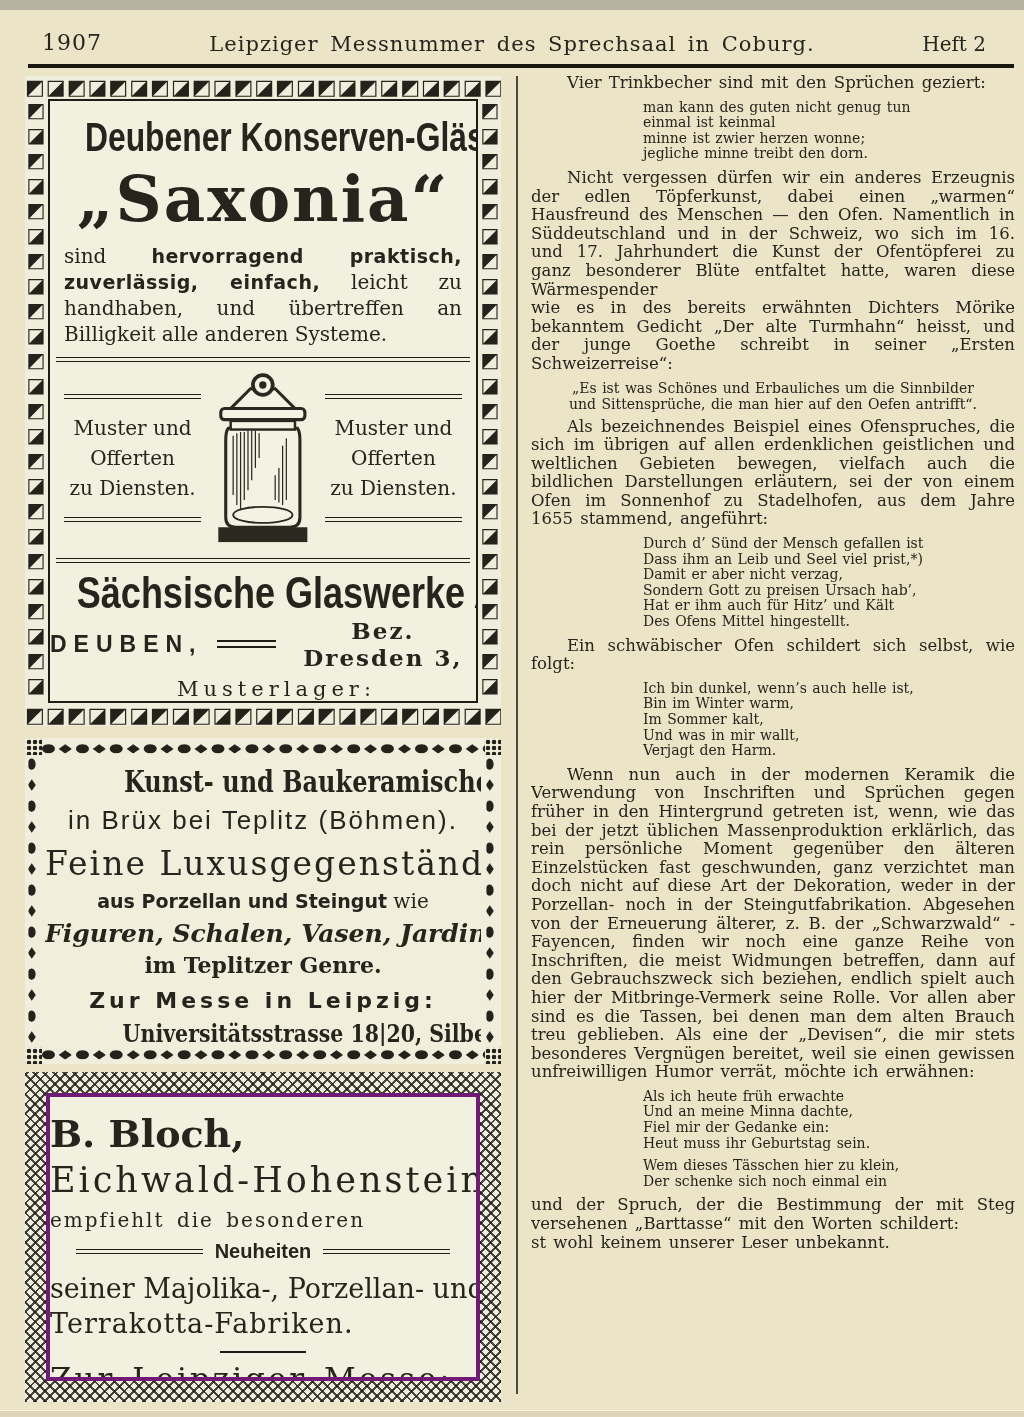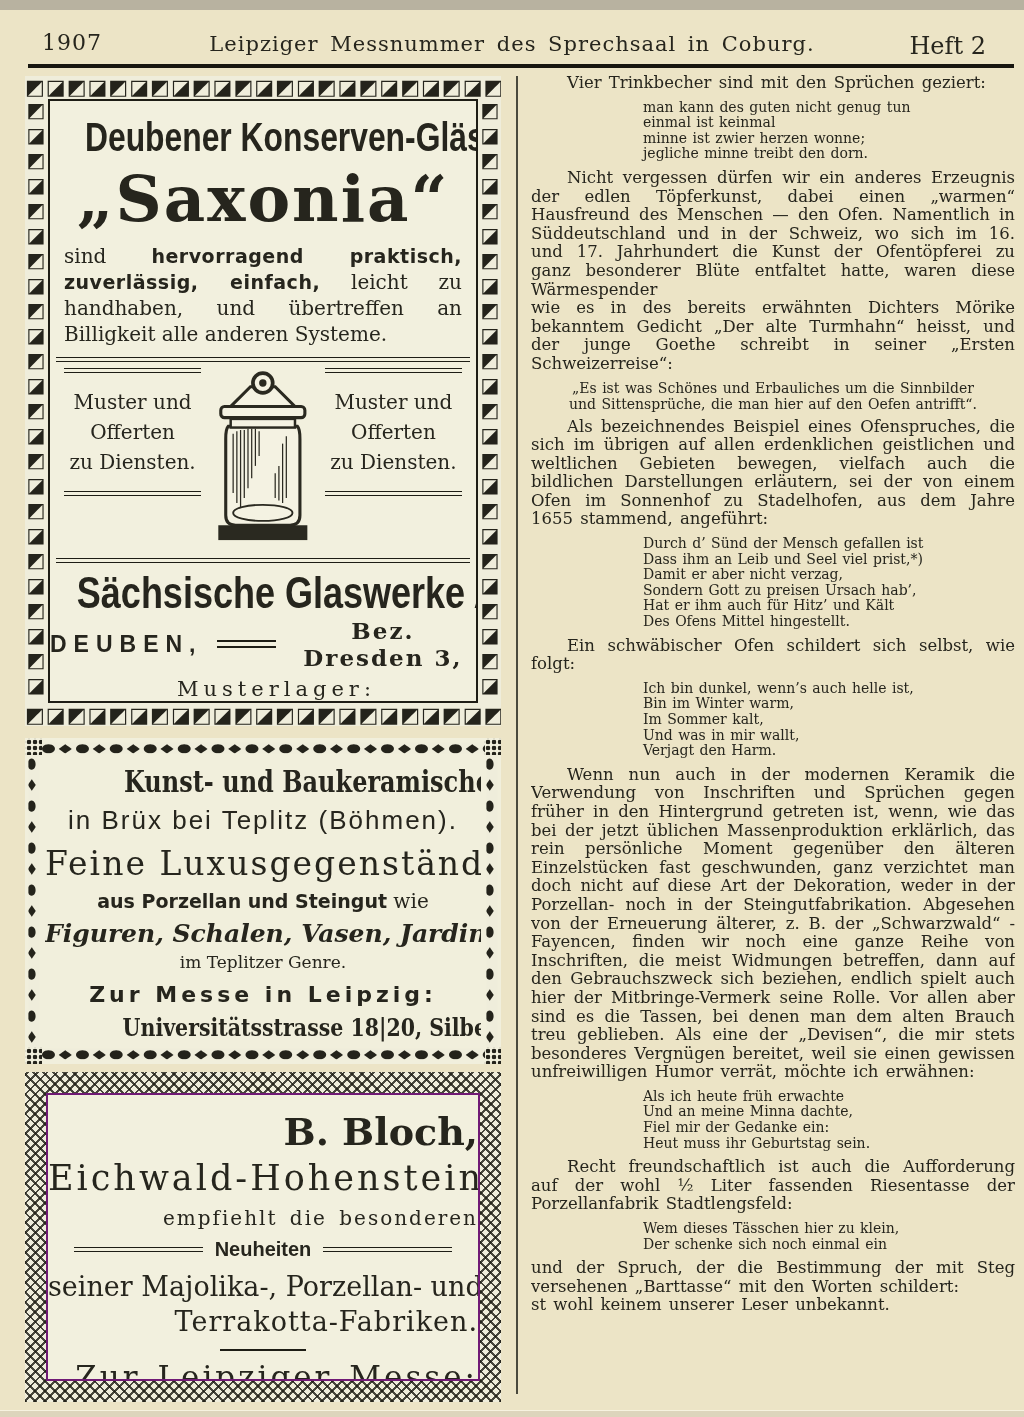--- a/index.html
+++ b/index.html
@@ -4,21 +4,21 @@
 <style>
   html,body{margin:0;padding:0;background:#b8b2a0;}
   #page{
     position:relative;width:1024px;height:1413px;margin:10px auto;
     background:#ece4c6;overflow:hidden;
     font-family:"DejaVu Serif",serif;color:#26251d;
   }
   
   .hdr-year{position:absolute;left:42px;top:20px;font-size:22px;letter-spacing:1px;}
   .hdr-title{position:absolute;left:0;right:0;top:22px;text-align:center;font-size:21px;letter-spacing:1px;word-spacing:4px;}
-  .hdr-issue{position:absolute;right:38px;top:22px;font-size:24px;}
+  .hdr-issue{position:absolute;right:38px;top:22px;font-size:20px;}
   .hdr-rule{position:absolute;left:28px;top:54px;width:986px;height:4px;background:#17160f;}
   
   .divider{position:absolute;left:516px;top:66px;width:2px;height:1318px;background:#4a493d;}
   
   .ornament{font-family:"DejaVu Sans",sans-serif;color:#24231b;overflow:hidden;white-space:nowrap;background:#efeddb;}
   .orn-h{line-height:22px;font-size:21px;letter-spacing:1px;text-align:center;}
   .orn-v{writing-mode:vertical-rl;text-orientation:mixed;font-size:20px;letter-spacing:1px;line-height:22px;}
   .drule{border-top:1.5px solid #1e1d15;border-bottom:1.5px solid #1e1d15;height:3px;}
   .drule-thin{border-top:1px solid #1e1d15;border-bottom:1px solid #1e1d15;height:3px;}
   
@@ -30,21 +30,21 @@
   .ad1-inner{
     position:absolute;left:23px;top:23px;right:23px;bottom:23px;
     border:2.5px solid #1e1d15;background:#f2f0de;text-align:center;overflow:hidden;
   }
   .sax-headline{margin-top:16px;font-family:"Liberation Sans",sans-serif;font-weight:bold;font-size:37px;white-space:nowrap;}
   .sax-headline span{display:inline-block;transform:scale(.86,1.12);transform-origin:center;}
   .sax-brand{margin-top:8px;font-size:64px;font-weight:bold;letter-spacing:2px;line-height:64px;}
   .sax-body{margin:12px 14px 0 14px;font-size:20px;line-height:26px;text-align:justify;}
   .sax-body b{font-family:"DejaVu Sans",sans-serif;font-weight:bold;letter-spacing:.5px;font-size:19px;}
   .sax-sep{margin:10px 6px 0 6px;}
-  .jar-row{display:flex;align-items:flex-start;justify-content:space-between;padding:6px 14px 0 14px;height:180px;}
+  .jar-row{display:flex;align-items:center;justify-content:space-between;padding:6px 14px 0 14px;height:180px;}
   .offer-block{width:142px;}
   .offer-text{font-size:20px;line-height:30px;margin:14px 0;white-space:pre-line;}
   .glasswerke{margin-top:8px;font-family:"Liberation Sans",sans-serif;font-weight:bold;font-size:40px;white-space:nowrap;line-height:44px;}
   .glasswerke span{display:inline-block;transform:scale(.9,1.1);}
   .city-row{display:flex;align-items:center;justify-content:center;gap:14px;margin-top:2px;}
   .city{font-family:"Liberation Sans",sans-serif;font-weight:bold;font-size:23px;letter-spacing:7px;}
   .city-rule{width:74px;height:4px;border-top:2px solid #1e1d15;border-bottom:2px solid #1e1d15;}
   .district{font-weight:bold;font-size:23px;letter-spacing:2px;}
   .musterlager{margin-top:6px;font-size:21px;letter-spacing:5px;padding-left:27px;}
   
@@ -58,35 +58,35 @@
   .ad2 .corner{position:absolute;width:17px;height:17px;background:radial-gradient(circle,#24231b 2px,rgba(0,0,0,0) 2.6px);background-size:6px 6px;background-position:1px 1px;}
   .c-tl{left:0;top:0}.c-tr{right:0;top:0}.c-bl{left:0;bottom:0}.c-br{right:0;bottom:0}
   .ad2-inner{position:absolute;left:20px;right:20px;top:18px;bottom:18px;text-align:center;overflow:hidden;}
   .pelda-headline{margin-top:8px;font-weight:bold;font-size:30px;white-space:nowrap;}
   .pelda-headline span{display:inline-block;transform:scaleX(.8);}
   .pelda-loc{margin-top:6px;font-family:"Liberation Sans",sans-serif;font-size:26px;letter-spacing:2px;}
   .pelda-lux{margin-top:8px;font-size:33px;letter-spacing:2px;white-space:nowrap;}
   .pelda-mat{margin-top:6px;font-size:20px;}
   .pelda-mat b{font-family:"DejaVu Sans",sans-serif;font-size:19px;}
   .pelda-items{margin-top:6px;font-style:italic;font-weight:bold;font-size:25px;white-space:nowrap;}
-  .pelda-genre{margin-top:4px;font-size:17px;}
+  .pelda-genre{margin-top:4px;font-size:22px;font-weight:bold;}
   .pelda-fair{margin-top:10px;font-weight:bold;font-size:22px;letter-spacing:4px;font-family:"DejaVu Sans",sans-serif;}
   .pelda-addr{margin-top:6px;font-weight:bold;font-size:25px;white-space:nowrap;}
   .pelda-addr span{display:inline-block;transform:scaleX(.82);}
   
   .ad3{position:absolute;left:25px;top:1062px;width:476px;height:330px;}
   .ad3-frame{
     position:absolute;inset:0;background:
       repeating-linear-gradient(45deg,rgba(30,29,21,.8) 0 2px,rgba(0,0,0,0) 2px 7px),
       repeating-linear-gradient(-45deg,rgba(30,29,21,.8) 0 2px,rgba(0,0,0,0) 2px 7px),
       #efeddb;
   }
   .ad3-inner{
     position:absolute;left:21px;top:21px;right:21px;bottom:21px;
-    border:2px solid #701a75;background:#f2f0de;text-align:right;overflow:hidden;
+    border:4px solid #701a75;background:#f2f0de;text-align:left;overflow:hidden;
   }
   .bloch-name{margin-top:14px;font-weight:bold;font-size:38px;}
   .bloch-loc{margin-top:4px;font-size:35px;letter-spacing:3px;white-space:nowrap;}
   .bloch-reco{margin-top:8px;font-size:20px;letter-spacing:2px;word-spacing:4px;}
   .bloch-neu-row{display:flex;align-items:center;gap:12px;margin:8px 26px 0 26px;}
   .bloch-neu-row .drule-thin{flex:1;}
   .bloch-neu{font-family:"Liberation Sans",sans-serif;font-weight:bold;font-size:20px;}
   .bloch-fab{margin-top:10px;font-size:27px;white-space:nowrap;}
   .bloch-fab2{margin-top:4px;font-size:27px;letter-spacing:1px;}
   .bloch-mini-rule{width:86px;height:0;border-top:2px solid #1e1d15;margin:12px auto 0 auto;}
@@ -248,21 +248,20 @@
     <div class="poem">Ich bin dunkel, wenn’s auch helle ist,
 Bin im Winter warm,
 Im Sommer kalt,
 Und was in mir wallt,
 Verjagt den Harm.</div>
     <p class="ind">Wenn nun auch in der modernen Keramik die Verwendung von Inschriften und Sprüchen gegen früher in den Hintergrund getreten ist, wenn, wie das bei der jetzt üblichen Massenproduktion erklärlich, das rein persönliche Moment gegenüber den älteren Einzelstücken fast geschwunden, ganz verzichtet man doch nicht auf diese Art der Dekoration, weder in der Porzellan- noch in der Steingutfabrikation.  Abgesehen von der Erneuerung älterer, z. B. der „Schwarzwald“ - Fayencen, finden wir noch eine ganze Reihe von Inschriften, die meist Widmungen betreffen, dann auf den Gebrauchszweck sich beziehen, endlich spielt auch hier der Mitbringe-Vermerk seine Rolle.  Vor allen aber sind es die Tassen, bei denen man dem alten Brauch treu geblieben.  Als eine der „Devisen“, die mir stets besonderes Vergnügen bereitet, weil sie einen gewissen unfreiwilligen Humor verrät, möchte ich erwähnen:</p>
     <div class="poem">Als ich heute früh erwachte
 Und an meine Minna dachte,
 Fiel mir der Gedanke ein:
 Heut muss ihr Geburtstag sein.</div>
-    <p class="ind">Recht freundschaftlich ist auch die Aufforderung auf der wohl ½ Liter fassenden Riesentasse der Porzellanfabrik Stadtlengsfeld:</p>
     <div class="poem">Wem dieses Tässchen hier zu klein,
 Der schenke sich noch einmal ein</div>
     <p>und der Spruch, der die Bestimmung der mit Steg versehenen „Barttasse“ mit den Worten schildert:</p>
     <p>st wohl keinem unserer Leser unbekannt.</p>
 
   </div>
 
   <div class="page-bottom-edge"></div>
 </div>
 

